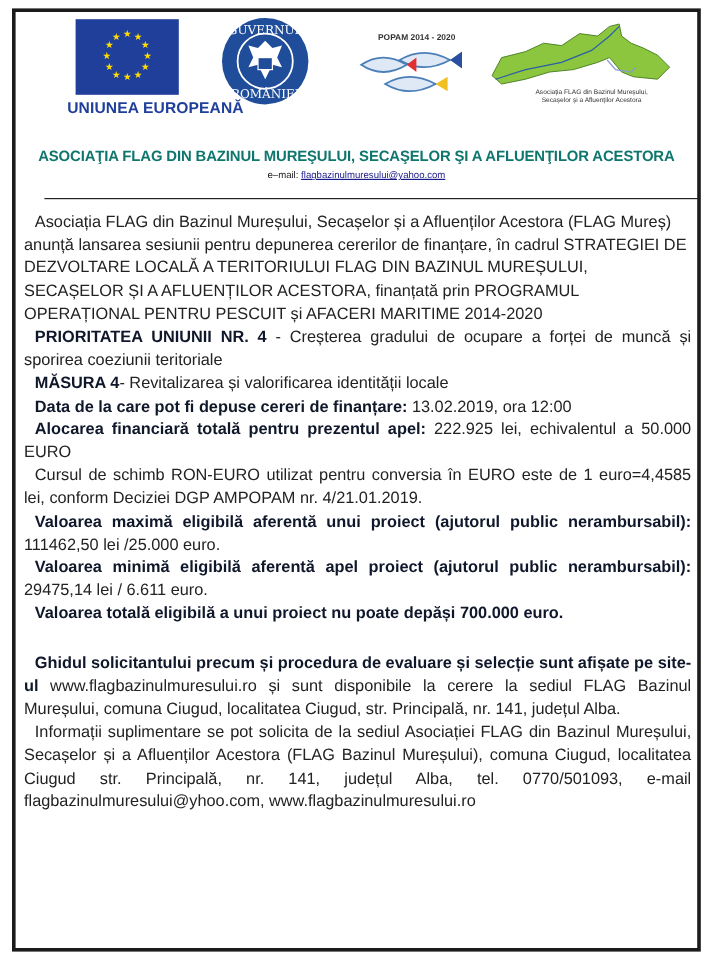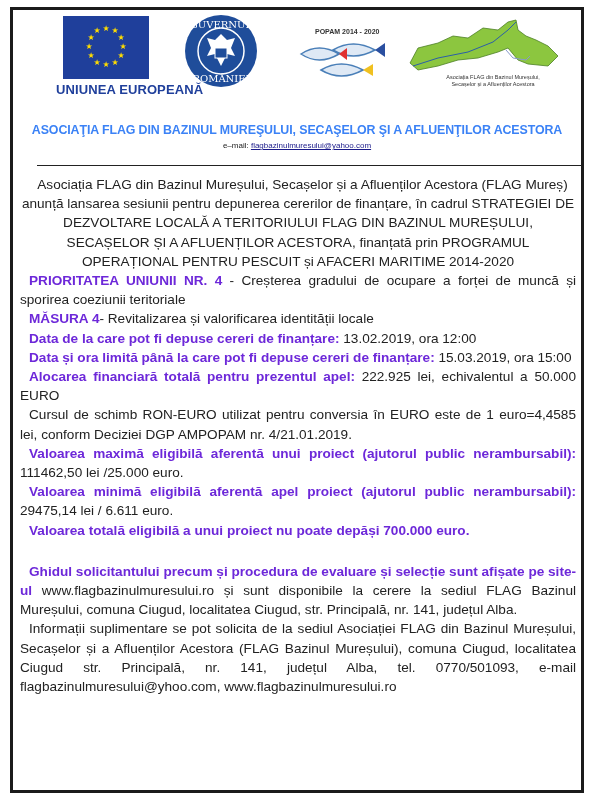--- a/index.html
+++ b/index.html
@@ -7,29 +7,29 @@
   .frame { position: absolute; left: 10px; top: 7px; width: 574px; height: 786px; border: 3px solid #1b1b1b; box-sizing: border-box; background: #fff; }
   .logos { position: absolute; left: 0; top: 0; width: 100%; height: 100px; }
   .eu { position: absolute; left: 50px; top: 6px; width: 86px; height: 63px; background: #1f3f9b; }
   .eu-label { position: absolute; left: 43px; top: 72px; font-size: 13px; font-weight: bold; color: #1f3f9b; letter-spacing: 0.1px; white-space: nowrap; }
   .gov { position: absolute; left: 171px; top: 4px; width: 74px; height: 74px; }
   .popam-title { position: absolute; left: 302px; top: 18px; font-size: 7px; font-weight: bold; color: #333; white-space: nowrap; }
   .fish { position: absolute; left: 284px; top: 30px; width: 100px; height: 50px; }
   .map { position: absolute; left: 395px; top: 8px; width: 160px; height: 55px; }
   .map-cap { position: absolute; left: 400px; top: 64px; width: 160px; text-align: center; font-size: 5.5px; line-height: 7px; color: #333; }
   .hdr { position: absolute; left: 0; top: 113px; width: 100%; text-align: center; }
-  .hdr-title { font-size: 12.4px; font-weight: bold; color: #3b82f6; letter-spacing: -0.1px; white-space: nowrap; }
+  .hdr-title { font-size: 12.4px; font-weight: bold; color: #0f766e; letter-spacing: -0.1px; white-space: nowrap; }
   .hdr-addr { font-size: 8px; color: #222; margin-top: 3px; white-space: nowrap; }
   .hdr-mail { font-size: 8px; color: #222; margin-top: 4px; }
   .hdr-mail a { color: #1a1a8a; text-decoration: underline; }
   .hdr-rule { position: absolute; left: 24px; top: 155px; width: 545px; height: 1px; background: #222; }
   .body { position: absolute; left: 7px; top: 165px; width: 556px; font-size: 13.6px; line-height: 19.2px; color: #222; }
   .body p { margin: 0; text-align: justify; text-indent: 9px; }
-  .body p.center { text-align: center; }
-  .body b { font-weight: bold; color: #6d28d9; }
+  .body p.center { text-align: left; }
+  .body b { font-weight: bold; color: #0f172a; }
   .gap { height: 22px; }
 </style>
 </head>
 <body>
 
 <div class="frame">
 
   <div class="logos">
     <div class="eu">
       <svg width="86" height="63" viewBox="0 0 86 63">
@@ -89,21 +89,20 @@
       <span>e–mail: </span><a>flagbazinulmuresului@yahoo.com</a>
     </div>
   </div>
   <div class="hdr-rule"></div>
 
   <div class="body">
     <p class="center">Asociația FLAG din Bazinul Mureșului, Secașelor și a Afluenților Acestora (FLAG Mureș) anunță lansarea sesiunii pentru depunerea cererilor de finanțare, în cadrul STRATEGIEI DE DEZVOLTARE LOCALĂ A TERITORIULUI FLAG DIN BAZINUL MUREȘULUI, SECAȘELOR ȘI A AFLUENȚILOR ACESTORA, finanțată prin PROGRAMUL OPERAȚIONAL PENTRU PESCUIT și AFACERI MARITIME 2014-2020</p>
     <p><b>PRIORITATEA UNIUNII NR. 4</b><span> - Creșterea gradului de ocupare a forței de muncă și sporirea coeziunii teritoriale</span></p>
     <p><b>MĂSURA 4</b><span>- Revitalizarea și valorificarea identității locale</span></p>
     <p><b>Data de la care pot fi depuse cereri de finanțare:</b><span> 13.02.2019, ora 12:00</span></p>
-    <p><b>Data și ora limită până la care pot fi depuse cereri de finanțare:</b><span> 15.03.2019, ora 15:00</span></p>
     <p><b>Alocarea financiară totală pentru prezentul apel:</b><span> 222.925  lei, echivalentul a 50.000 EURO</span></p>
     <p>Cursul de schimb RON-EURO utilizat pentru conversia în EURO este de 1 euro=4,4585 lei, conform Deciziei DGP AMPOPAM nr. 4/21.01.2019.</p>
     <p><b>Valoarea maximă eligibilă aferentă unui proiect (ajutorul public nerambursabil):</b><span> 111462,50 lei /25.000 euro.</span></p>
     <p><b>Valoarea minimă eligibilă aferentă apel proiect (ajutorul public nerambursabil):</b><span> 29475,14 lei / 6.611 euro.</span></p>
     <p><b>Valoarea totală eligibilă a unui proiect nu poate depăși 700.000 euro.</b></p>
     <div class="gap"></div>
     <p><b>Ghidul solicitantului precum și procedura de evaluare și selecție sunt afișate pe site-ul</b><span> www.flagbazinulmuresului.ro și sunt disponibile la cerere la sediul FLAG Bazinul Mureșului, comuna Ciugud, localitatea Ciugud, str. Principală, nr. 141, județul Alba.</span></p>
     <p>Informații suplimentare se pot solicita de la sediul Asociației FLAG din Bazinul Mureșului, Secașelor și a Afluenților Acestora (FLAG Bazinul Mureșului), comuna Ciugud, localitatea Ciugud str. Principală, nr. 141, județul Alba, tel. 0770/501093, e-mail flagbazinulmuresului@yhoo.com, www.flagbazinulmuresului.ro</p>
   </div>
 </div>

